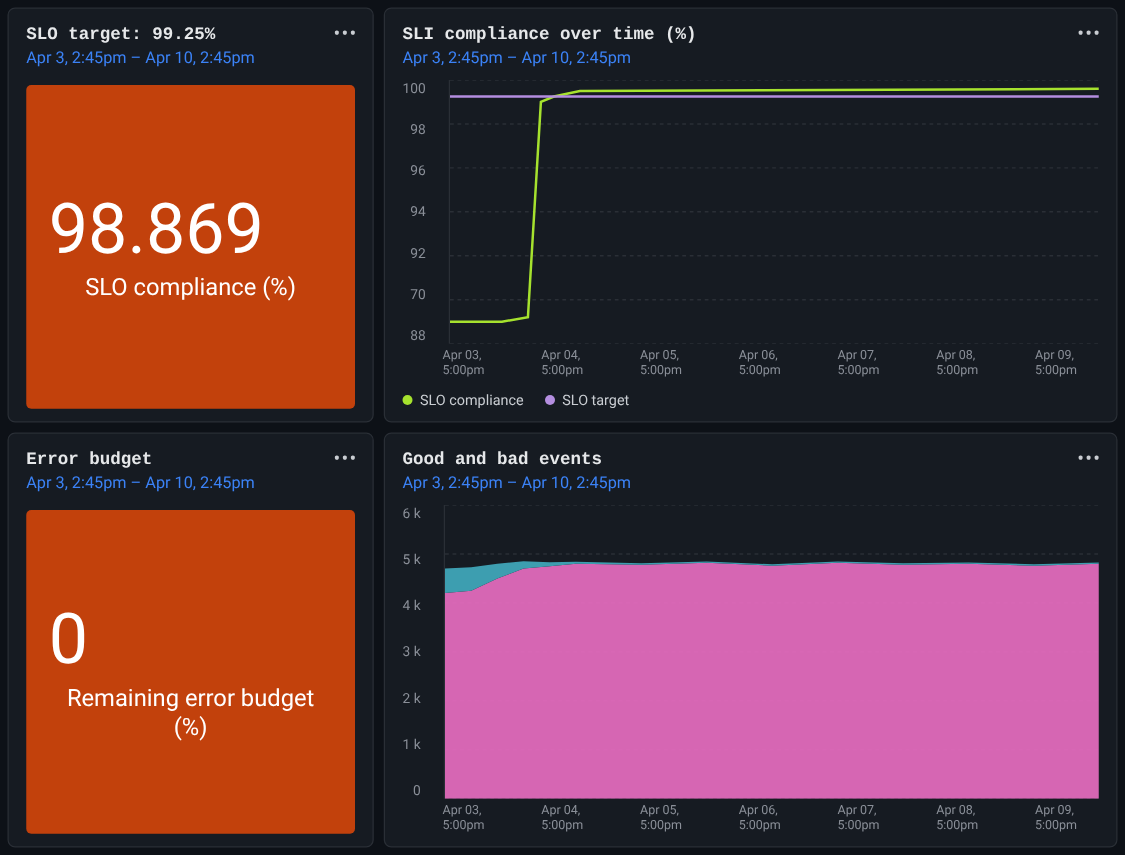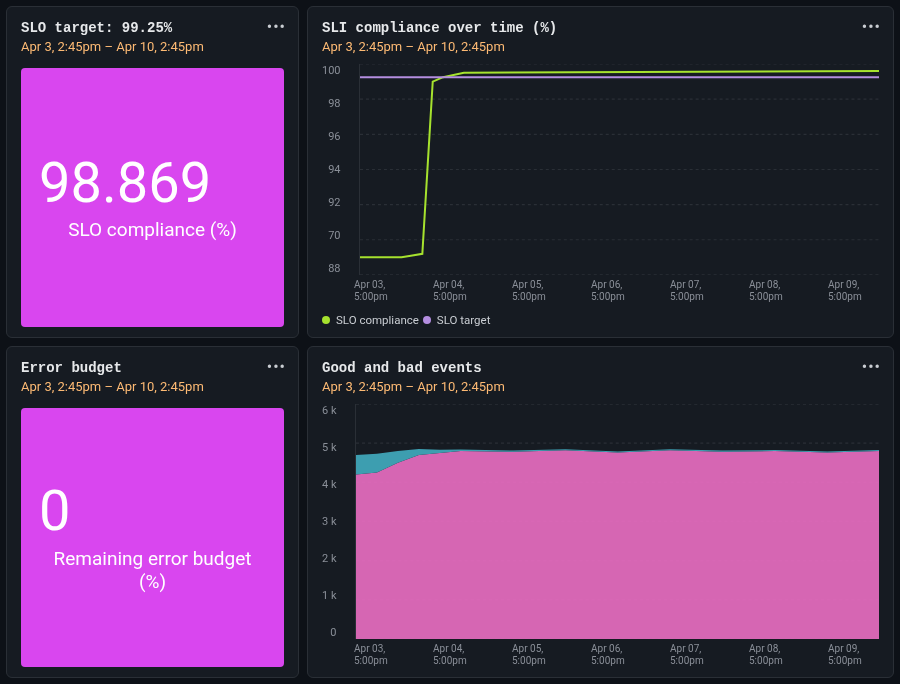--- a/index.html
+++ b/index.html
@@ -29,38 +29,38 @@
   }
   .panel-head { margin-bottom: 8px; }
   .panel-title {
     color: #e6e8ea;
     font-size: 14px;
     font-weight: 600;
     line-height: 1.3;
     font-family: Liberation Mono, monospace;
   }
   .panel-sub {
-    color: #fdba74;
+    color: #3b82f6;
     font-size: 13px;
     line-height: 1.3;
     margin-top: 2px;
   }
   .panel-menu {
     position: absolute;
     top: 10px;
     right: 12px;
     color: #c9cdd2;
     font-size: 16px;
     letter-spacing: 1px;
     cursor: pointer;
     user-select: none;
   }
   .bigcard {
     flex: 1;
-    background: #d946ef;
+    background: #c2410c;
     border-radius: 4px;
     display: flex;
     flex-direction: column;
     justify-content: center;
     padding: 0 18px;
     margin-top: 4px;
   }
   .bigcard .big {
     color: #fff;
     font-size: 56px;
@@ -107,21 +107,21 @@
     gap: 28px;
   }
   .xaxis .xt {
     flex: 1;
     color: #8a8f98;
     font-size: 10px;
     line-height: 1.2;
   }
   .legend {
     display: flex;
-    gap: 4px;
+    gap: 17px;
     margin-top: 10px;
     align-items: center;
   }
   .legend .li {
     display: flex;
     align-items: center;
     gap: 6px;
     color: #c9cdd2;
     font-size: 11.5px;
   }

